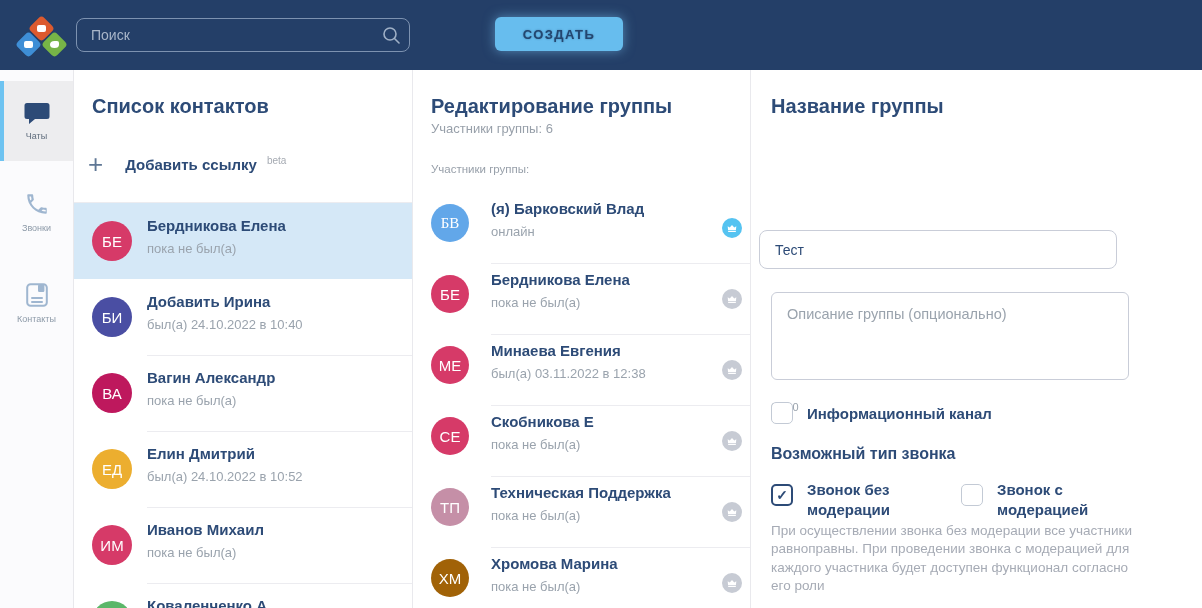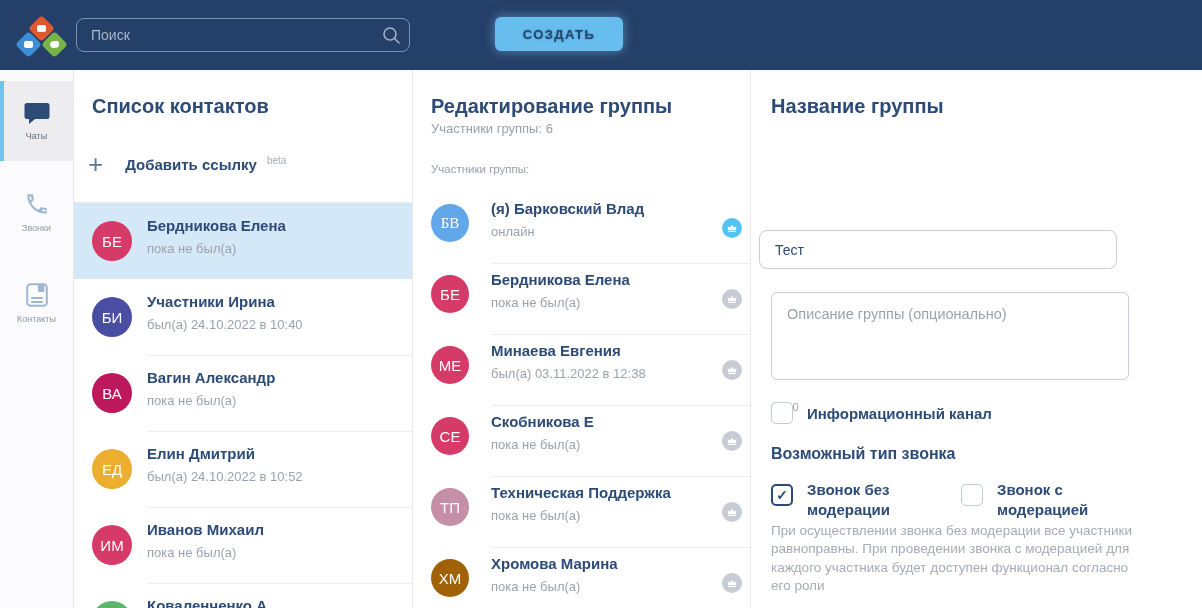--- a/index.html
+++ b/index.html
@@ -166,21 +166,21 @@
   <div class="contact-list">
       <div class="person-row contact-row selected">
 
     <div class="avatar" style="background: rgb(214, 58, 104);">БЕ</div>
     <div class="p-name">Бердникова Елена</div>
     <div class="p-status">пока не был(а)</div>
   </div>
       <div class="person-row contact-row">
 
     <div class="avatar" style="background: rgb(74, 78, 163);">БИ</div>
-    <div class="p-name">Участники Ирина</div>
+    <div class="p-name">Добавить Ирина</div>
     <div class="p-status">был(а) 24.10.2022 в 10:40</div>
   </div>
       <div class="person-row contact-row">
     <div class="sep"></div>
     <div class="avatar" style="background: #be185d;">ВА</div>
     <div class="p-name">Вагин Александр</div>
     <div class="p-status">пока не был(а)</div>
   </div>
       <div class="person-row contact-row">
     <div class="sep"></div>

